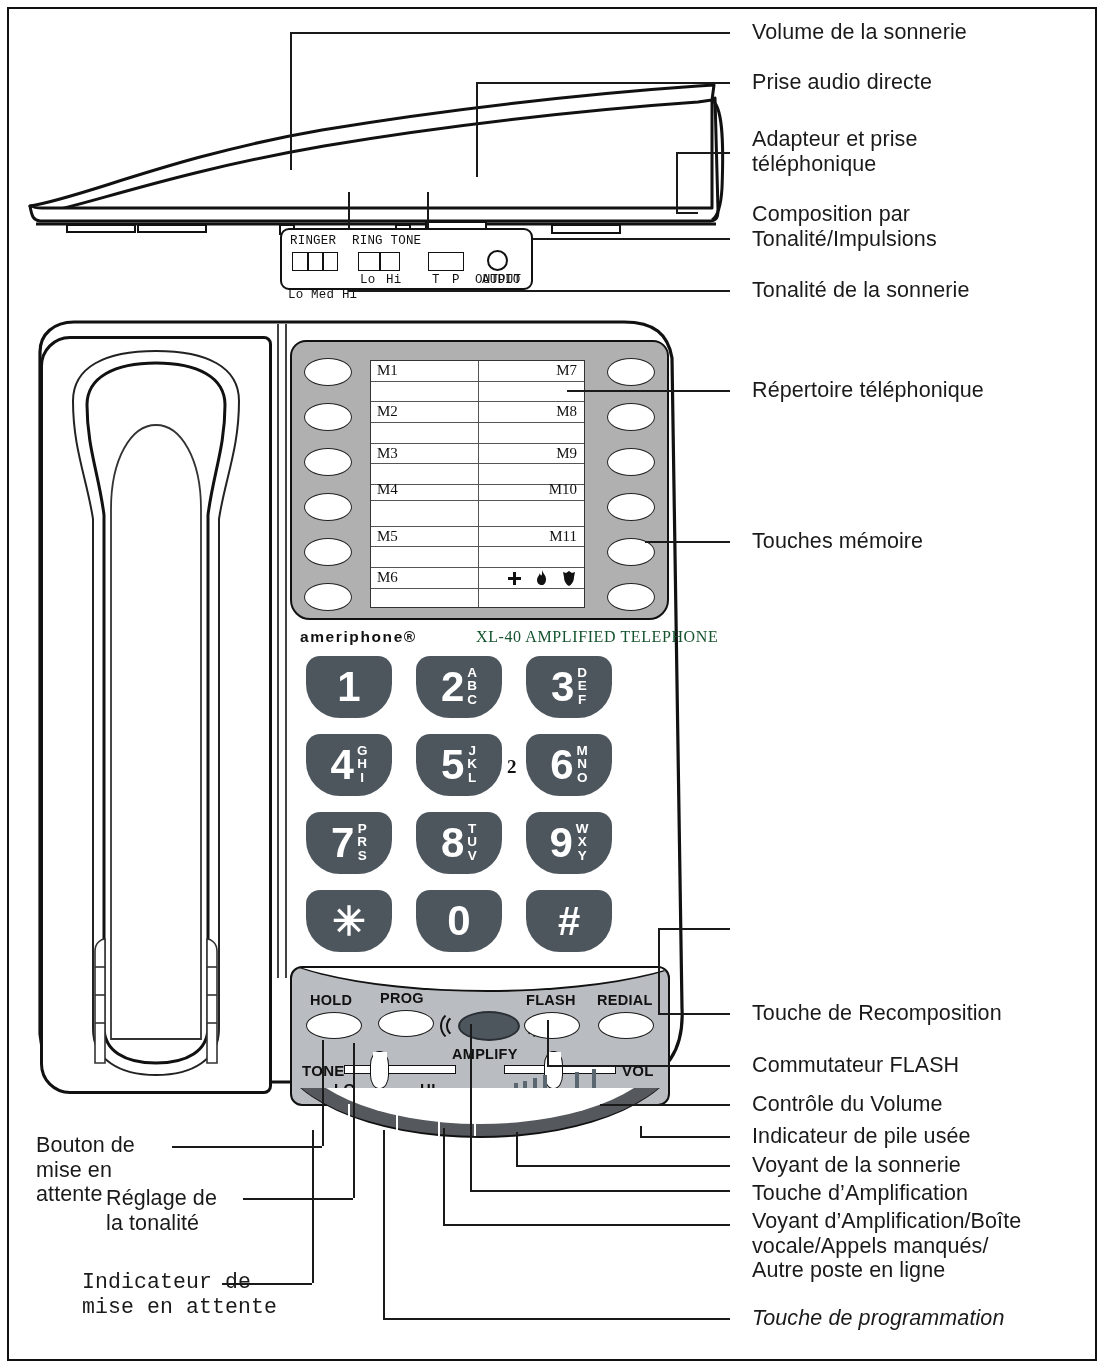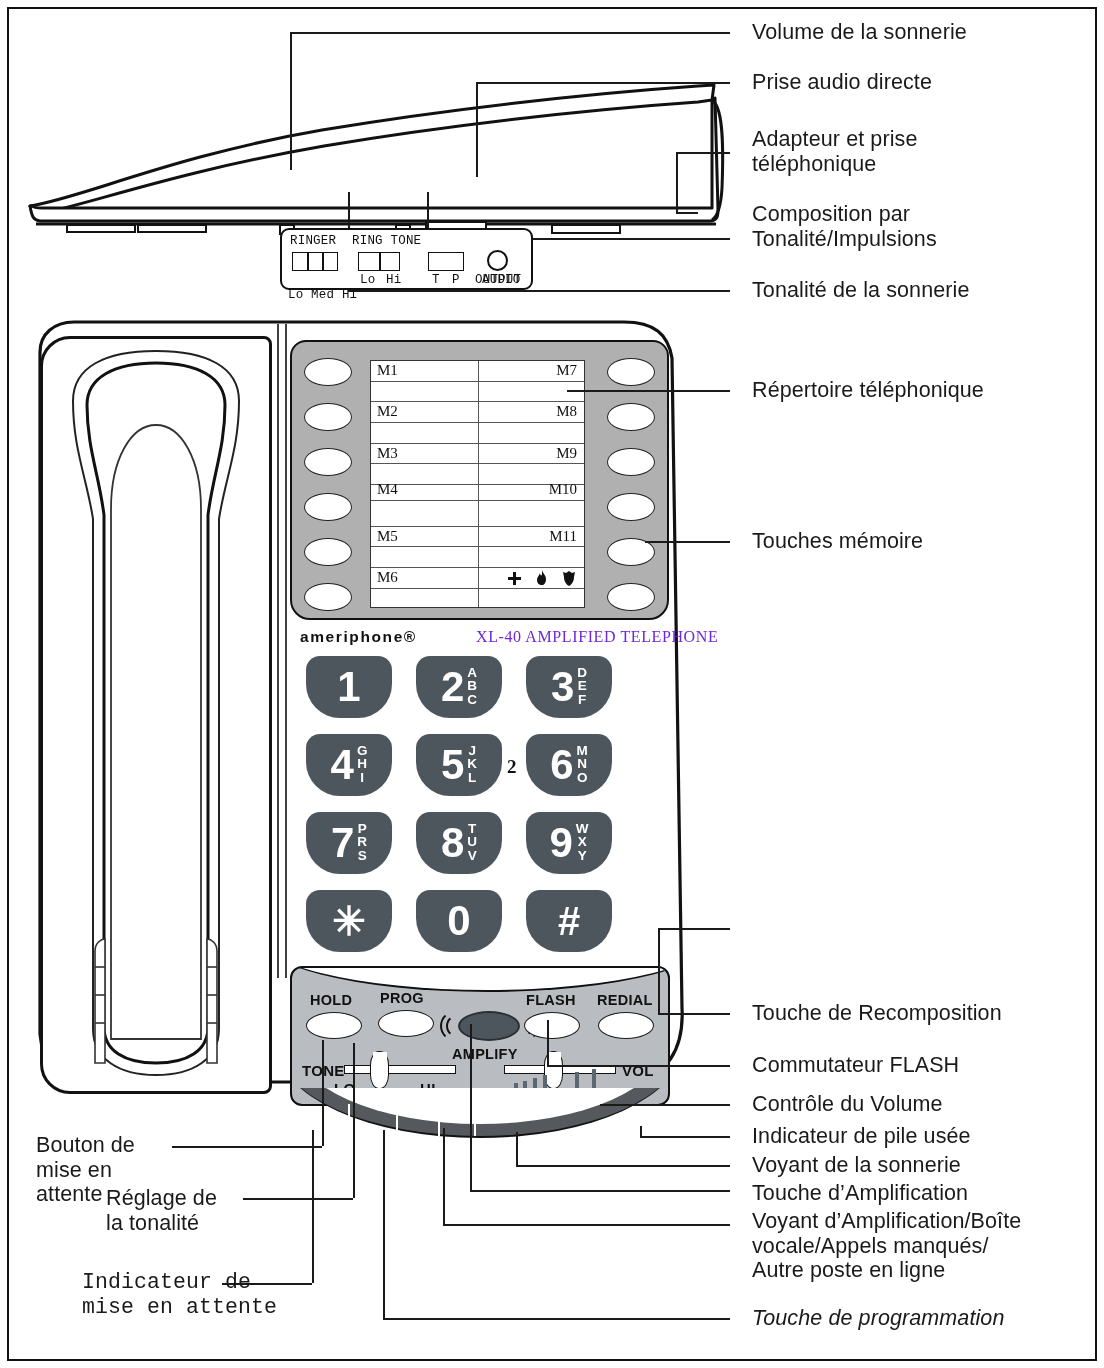--- a/index.html
+++ b/index.html
@@ -133,21 +133,21 @@
     font-weight: 700;
     letter-spacing: 1.6px;
     color: #111;
   }
   .model {
     position: absolute;
     left: 448px; top: 310px;
     font-family: "Liberation Serif", serif;
     font-size: 16px;
     letter-spacing: 0.6px;
-    color: #6d28d9;
+    color: #14532d;
     white-space: nowrap;
   }
 
   
   .keypad { position: absolute; left: 278px; top: 338px; width: 320px; height: 300px; }
   .key {
     position: absolute;
     width: 86px; height: 62px;
     background: #4d555d;
     border-radius: 14px 14px 34px 34px;

